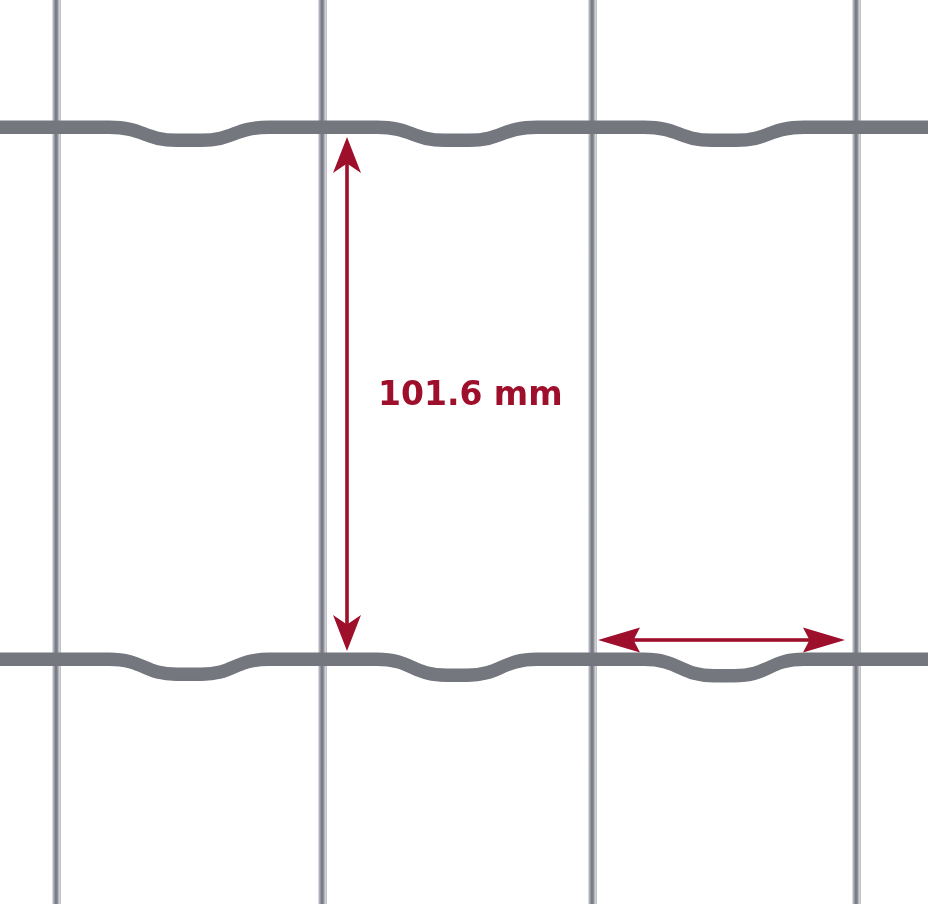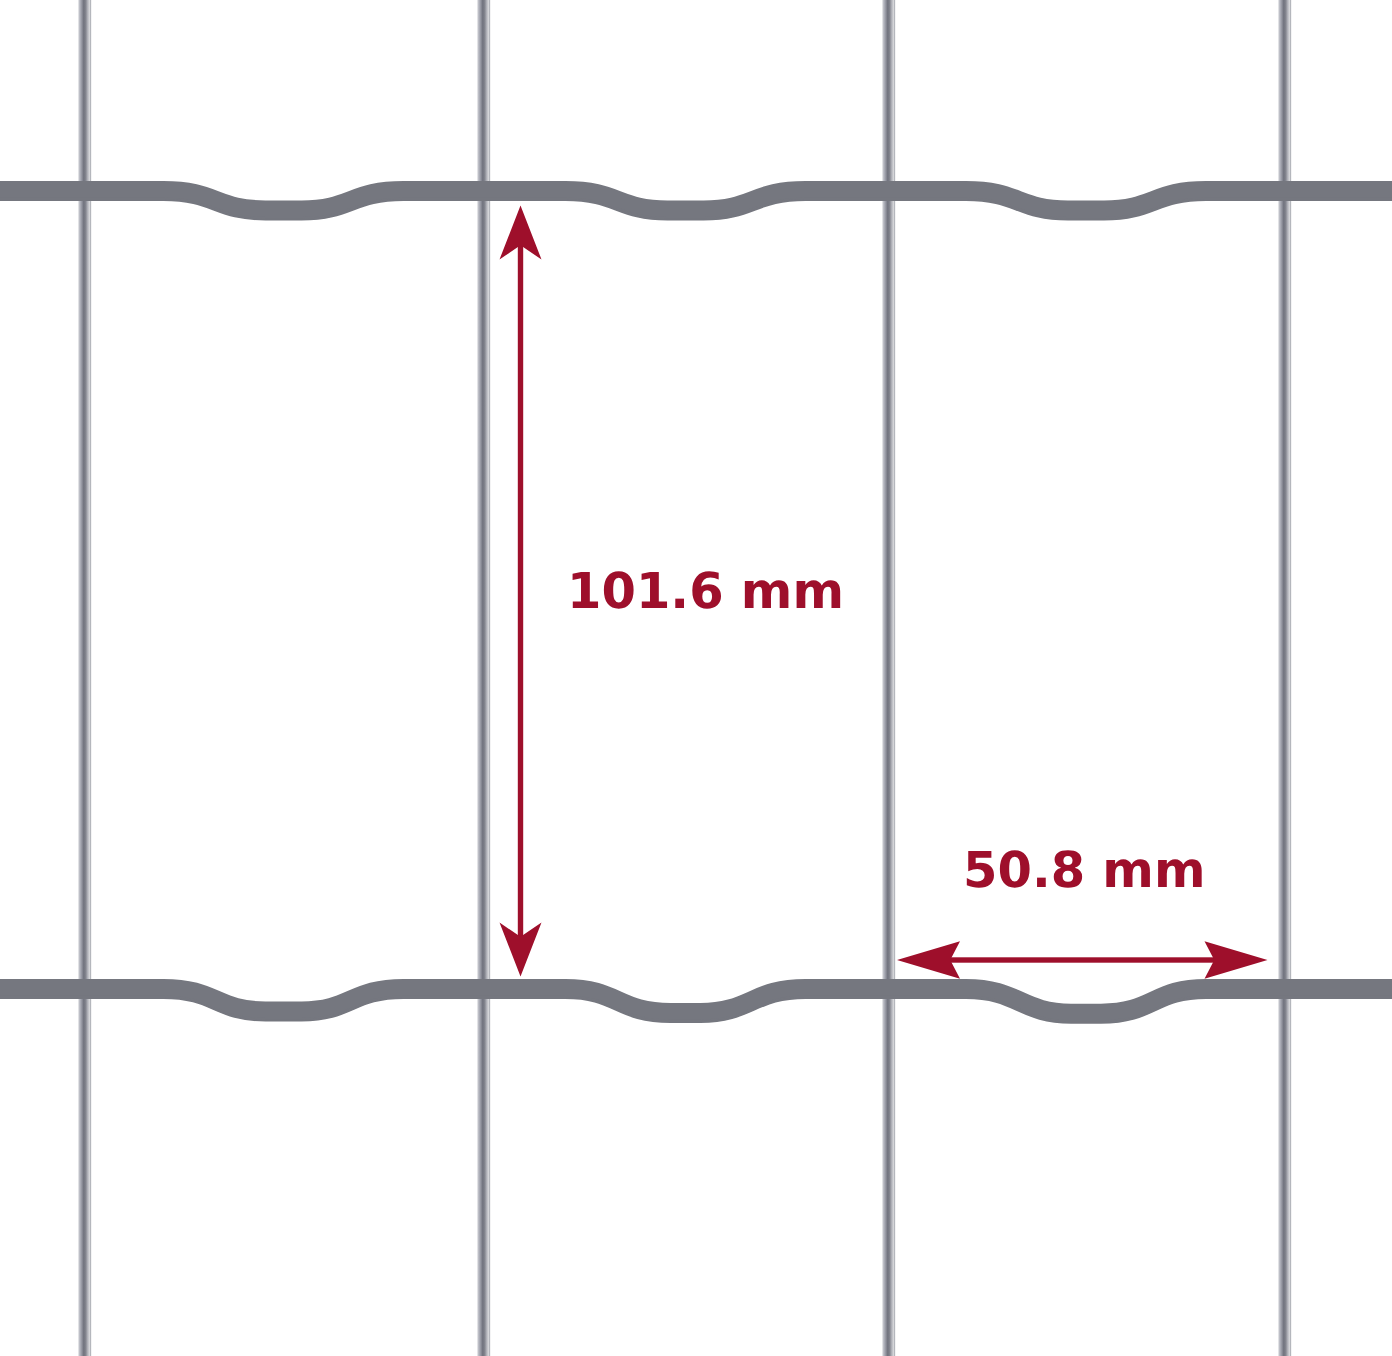--- a/index.html
+++ b/index.html
@@ -94,15 +94,14 @@
 
     <g>
       <rect class="dim-shape" x="630" y="638.2" width="183" height="3.6"></rect>
       <polygon class="dim-shape" points="598,640 640,627.5 633.5,640 640,652.5"></polygon>
       <polygon class="dim-shape" points="845,640 803,627.5 809.5,640 803,652.5"></polygon>
     </g>
   </svg>
 
   <div class="dim-label dim-label-vertical">101.6 mm</div>
 
-  <div class="dim-label dim-label-horizontal">50.8 mm</div>
 
 </div>
 
 </body></html>

